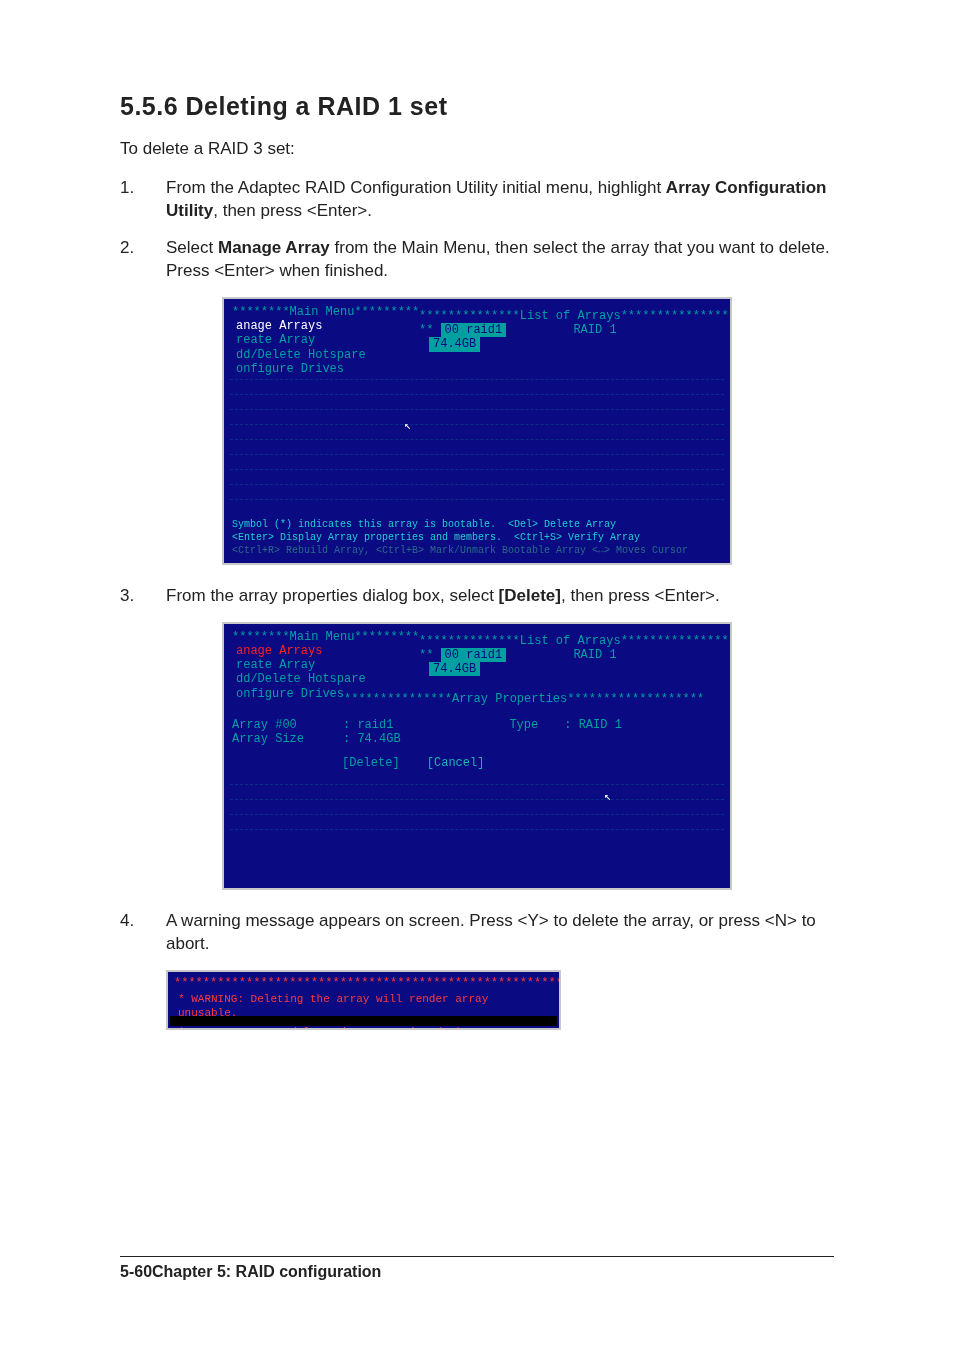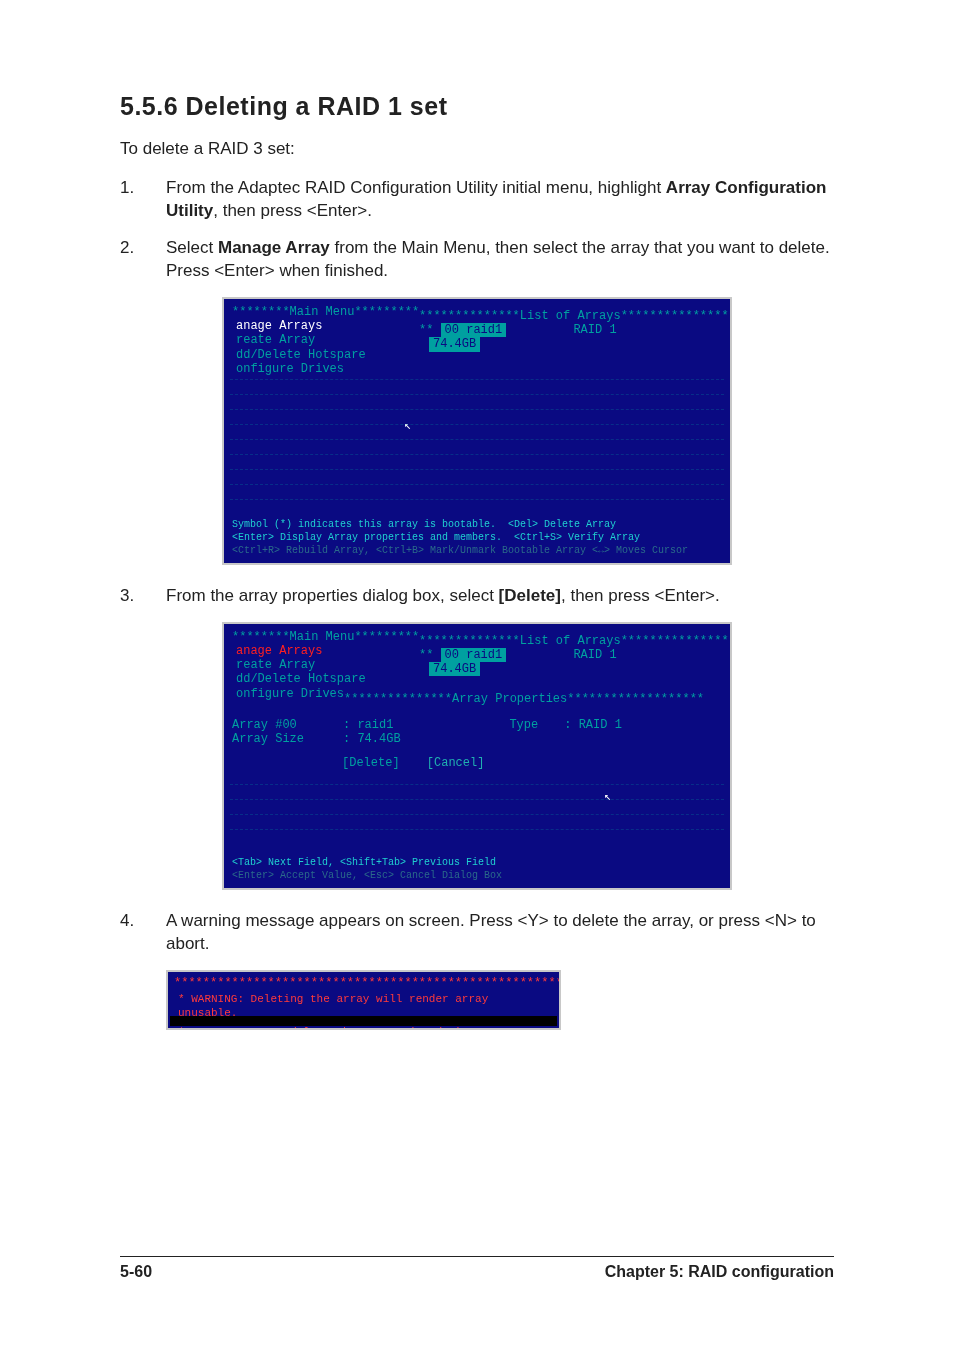--- a/index.html
+++ b/index.html
@@ -119,21 +119,20 @@
   .black-strip {
     position:absolute; left:2px; right:2px; bottom:2px; height:10px; background:#000;
   }
 
   .footer {
     position: absolute;
     left: 120px; right: 120px; bottom: 70px;
     border-top: 1px solid #222;
     padding-top: 6px;
     display: flex;
-    justify-content: space-between;
     font-weight: bold;
     font-size: 16px;
   }
 
   .cursor1 { position:absolute; top:120px; left:180px; color:#fff; font-size:12px; }
   .cursor2 { position:absolute; top:166px; left:380px; color:#fff; font-size:12px; }
   .dashes-row {
     position: absolute;
     left: 6px; right: 6px;
     border-top: 1px dashed rgba(0,160,160,0.25);
@@ -236,24 +235,20 @@
         <div class="btns">
           <span class="btn-del">[Delete]</span>
           <span class="btn-cancel">[Cancel]</span>
         </div>
       </div>
       <span class="cursor2">↖</span>
       <div class="dashes-row" style="top:160px;"></div>
       <div class="dashes-row" style="top:175px;"></div>
       <div class="dashes-row" style="top:190px;"></div>
       <div class="dashes-row" style="top:205px;"></div>
-      <div class="kbd-help2">
-        <div class="line">&lt;Tab&gt; Next Field, &lt;Shift+Tab&gt; Previous Field</div>
-        <div class="line kbd-muted">&lt;Enter&gt; Accept Value, &lt;Esc&gt; Cancel Dialog Box</div>
-      </div>
     </div>
   </div>
 
   <ol class="step-list">
     <li class="step">
       <div class="step-num">4.</div>
       <div class="step-body">
         <span>A warning message appears on screen. Press &lt;Y&gt; to delete the array, or press &lt;N&gt; to abort.</span>
       </div>
     </li>

